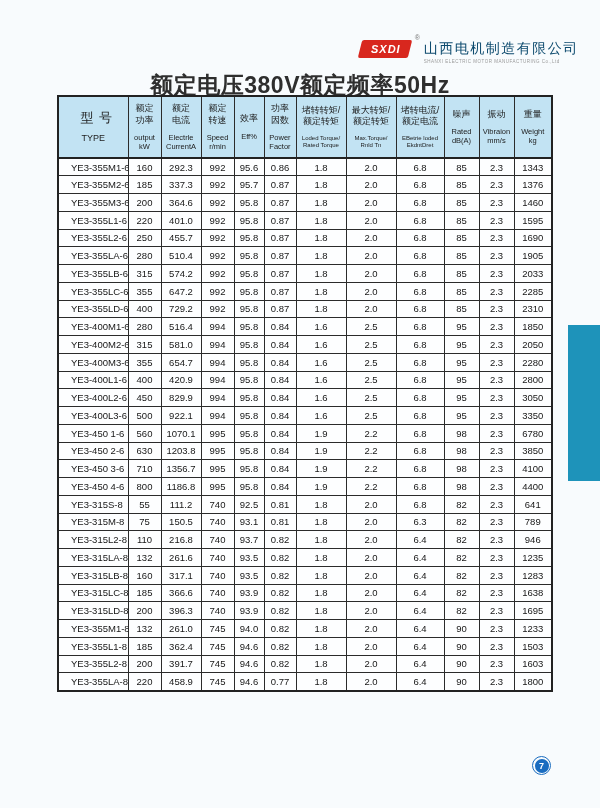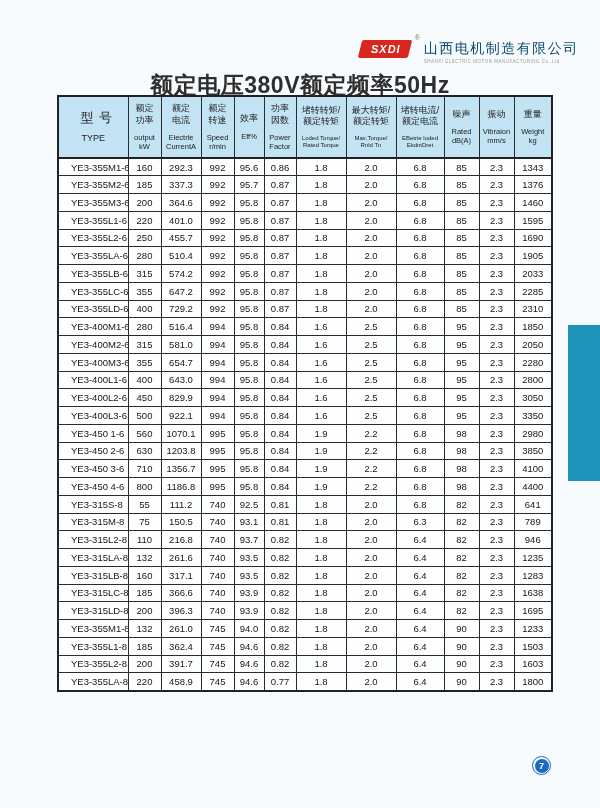--- a/index.html
+++ b/index.html
@@ -321,21 +321,21 @@
             <td>1.6</td>
             <td>2.5</td>
             <td>6.8</td>
             <td>95</td>
             <td>2.3</td>
             <td>2280</td>
           </tr>
           <tr>
             <td class="col-type">YE3-400L1-6</td>
             <td>400</td>
-            <td>643.0</td>
+            <td>420.9</td>
             <td>994</td>
             <td>95.8</td>
             <td>0.84</td>
             <td>1.6</td>
             <td>2.5</td>
             <td>6.8</td>
             <td>95</td>
             <td>2.3</td>
             <td>2800</td>
           </tr>
@@ -372,21 +372,21 @@
             <td>560</td>
             <td>1070.1</td>
             <td>995</td>
             <td>95.8</td>
             <td>0.84</td>
             <td>1.9</td>
             <td>2.2</td>
             <td>6.8</td>
             <td>98</td>
             <td>2.3</td>
-            <td>2980</td>
+            <td>6780</td>
           </tr>
           <tr>
             <td class="col-type">YE3-450 2-6</td>
             <td>630</td>
             <td>1203.8</td>
             <td>995</td>
             <td>95.8</td>
             <td>0.84</td>
             <td>1.9</td>
             <td>2.2</td>

